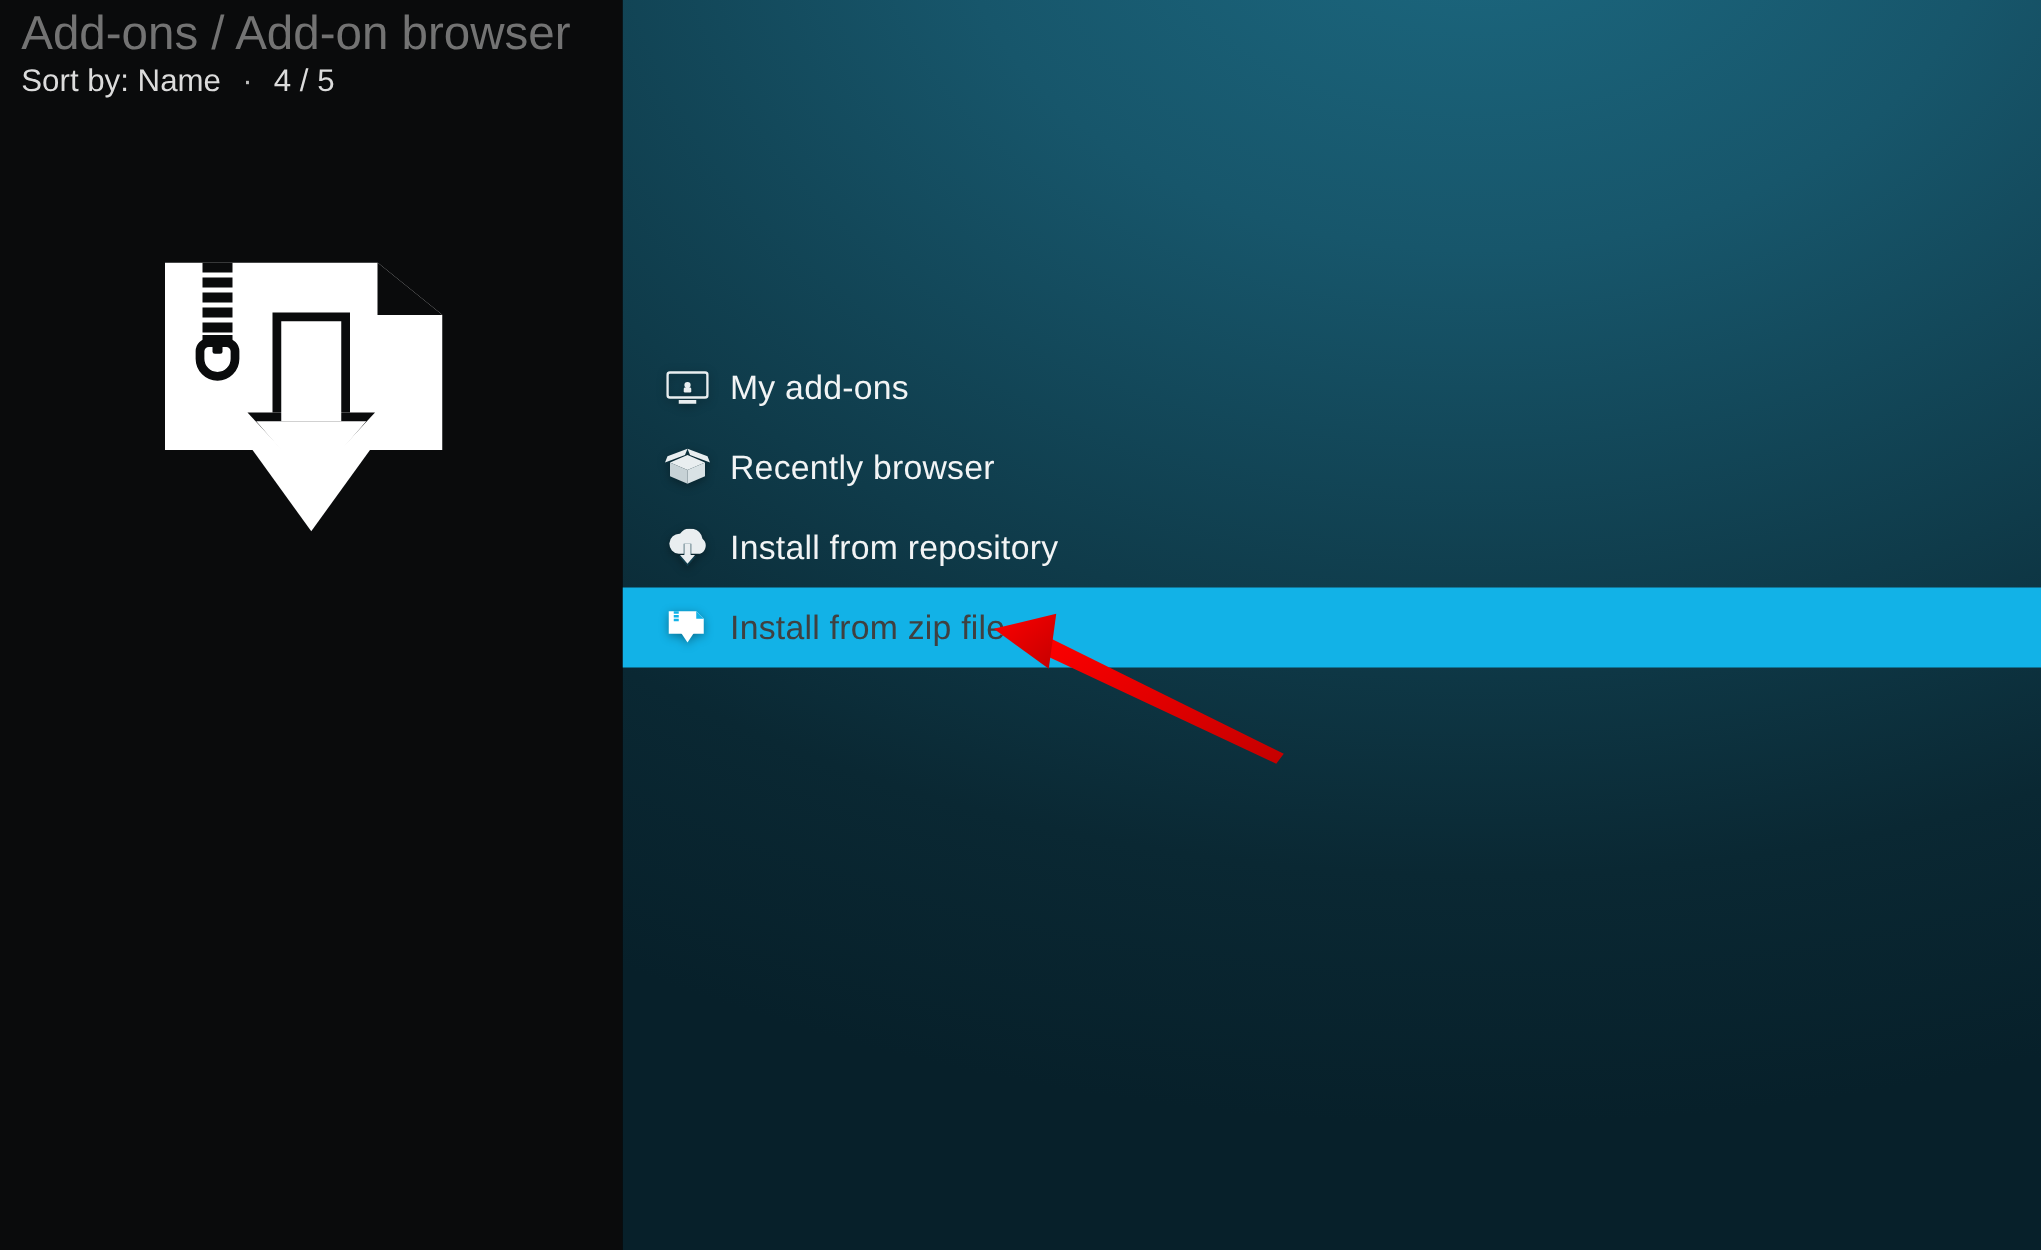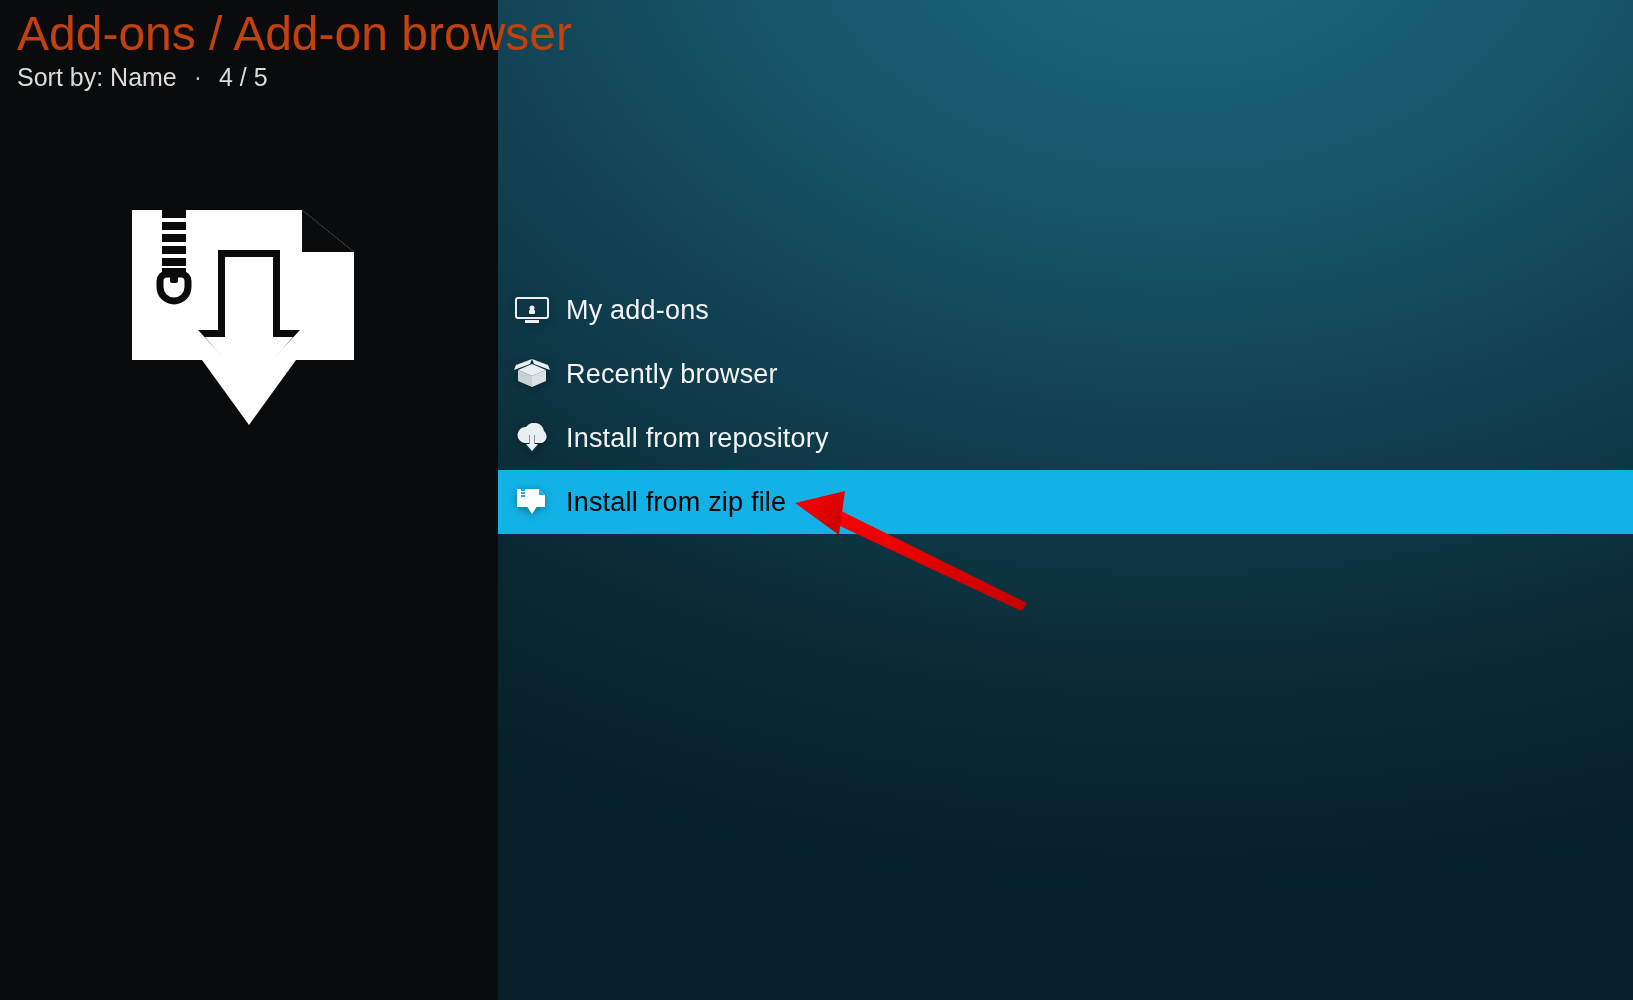--- a/index.html
+++ b/index.html
@@ -24,23 +24,23 @@
   .side {
     width: 498px;
     height: 100%;
     background: #0a0b0c;
     flex-shrink: 0;
     position: relative;
     z-index: 2;
   }
   .breadcrumb {
     padding: 6px 0 0 17px;
-    font-size: 48px;
+    font-size: 38px;
     letter-spacing: 0px;
-    color: #c2410c;
+    color: #737373;
     white-space: nowrap;
   }
   .sortline {
     padding: 2px 4px 0 17px;
     font-size: 25px;
     color: #dcdcdc;
   }
   .sortline .dot { margin: 0 10px; color: #bcbcbc; }
 
   .preview {
@@ -69,41 +69,42 @@
     position: absolute;
     left: 0;
     right: 0;
     top: 278px;
   }
 
   .row {
     display: flex;
     align-items: center;
     height: 64px;
+    padding-left: 18px;
   }
   .row .iconwrap {
     width: 68px;
     display: flex;
     justify-content: center;
     align-items: center;
   }
   .row .iconwrap svg {
     filter: drop-shadow(0 2px 4px rgba(0,0,0,.35));
   }
   .row .label {
     font-size: 27px;
     letter-spacing: .2px;
     color: #f2f4f5;
     margin-left: 0;
   }
   .row.selected {
     background: #12b2e7;
   }
   .row.selected .label {
-    color: #000000;
+    color: #404040;
   }
 
   
   .arrow-annotation {
     position: absolute;
     pointer-events: none;
     z-index: 5;
   }
 </style>
 </head>

